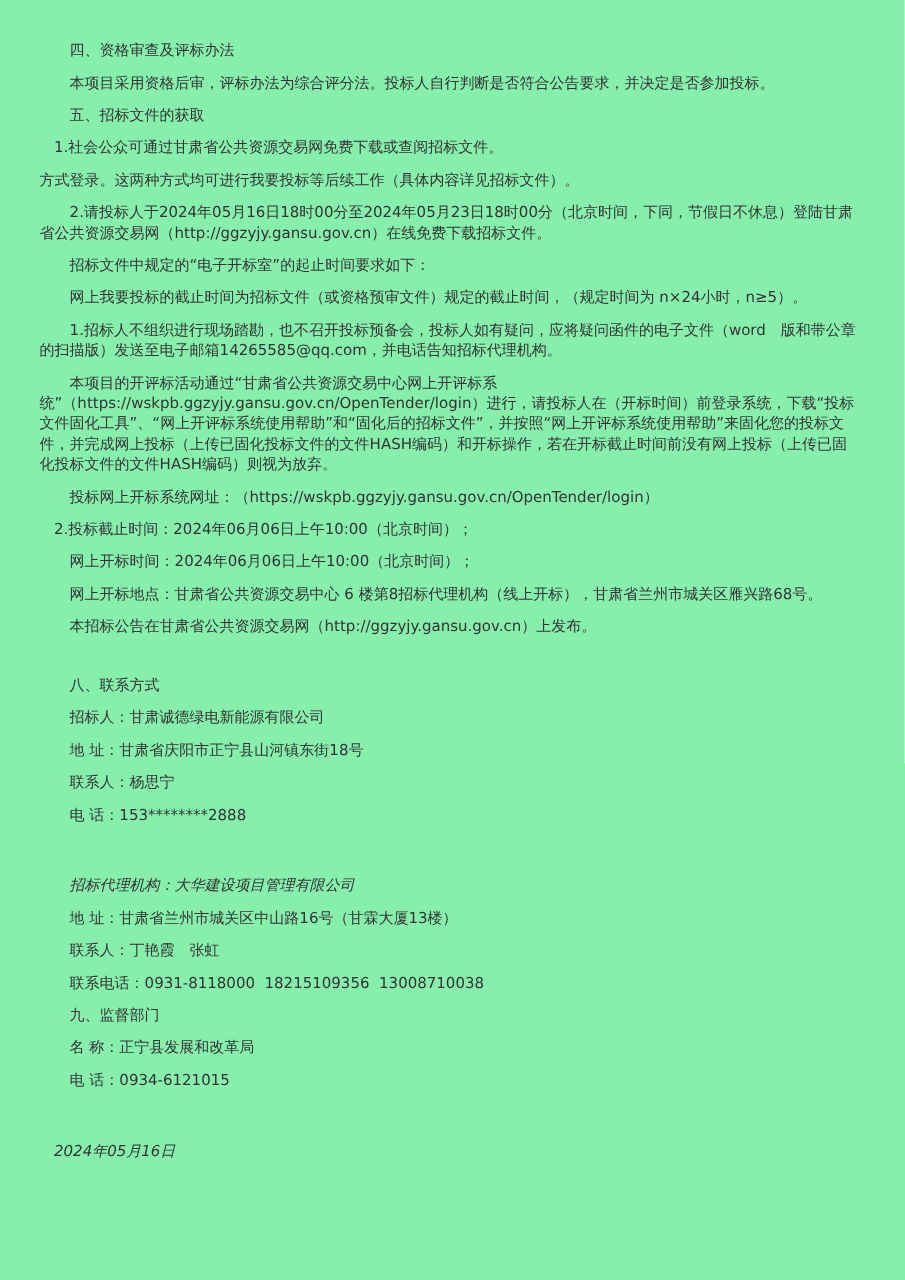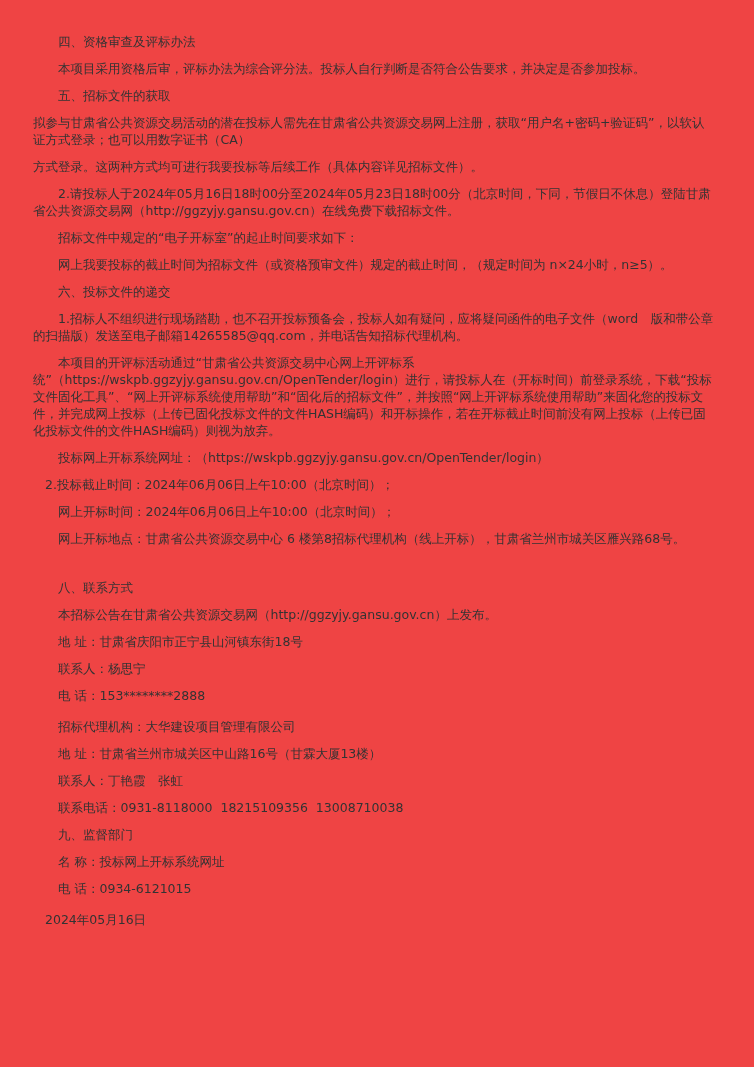--- a/index.html
+++ b/index.html
@@ -1,69 +1,69 @@
 <!DOCTYPE html>
 <html><head>
 <meta charset="utf-8">
 <style>
   html, body { margin: 0; padding: 0; background: #ffffff; }
   .page {
     position: relative;
     width: 754px;
     height: 1067px;
     margin: 0 auto;
-    background: #ef4444;
+    background: #86efac;
     overflow: hidden;
     box-sizing: border-box;
     padding: 33px 38px 0 33px;
     font-family: "DejaVu Sans", "Liberation Sans", sans-serif;
     font-size: 12.5px;
     color: #333333;
   }
   .para {
     margin: 0 0 10px 0;
     line-height: 17px;
     white-space: pre-wrap;
     word-break: normal;
   }
   .indent-0 { text-indent: 0; }
   .indent-1 { text-indent: 12px; }
   .indent-2 { text-indent: 25px; }
-  .gap-md { margin-top: 14px; }
+  .gap-md { margin-top: 42px; font-style: italic; }
   .gap-lg { margin-top: 32px; }
   .u { }
 </style>
 </head>
 <body>
 
 <div class="page">
   <div>
       <p class="para indent-2"><span>四、资格审查及评标办法</span></p>
       <p class="para indent-2"><span>本项目采用资格后审，评标办法为综合评分法。投标人自行判断是否符合公告要求，并决定是否参加投标。</span></p>
       <p class="para indent-2"><span>五、招标文件的获取</span></p>
-      <p class="para indent-0"><span>拟参与甘肃省公共资源交易活动的潜在投标人需先在甘肃省公共资源交易网上注册，获取“用户名+密码+验证码”，以软认证方式登录；也可以用数字证书（CA）</span></p>
+      <p class="para indent-1"><span>1.社会公众可通过甘肃省公共资源交易网免费下载或查阅招标文件。</span></p>
       <p class="para indent-0"><span>方式登录。这两种方式均可进行我要投标等后续工作（具体内容详见招标文件）。</span></p>
       <p class="para indent-2"><span>2.请投标人于2024年05月16日18时00分至2024年05月23日18时00分（北京时间，下同，节假日不休息）登陆甘肃省公共资源交易网（http://ggzyjy.gansu.gov.cn）在线免费下载招标文件。</span></p>
       <p class="para indent-2"><span>招标文件中规定的“电子开标室”的起止时间要求如下：</span></p>
       <p class="para indent-2"><span>网上我要投标的截止时间为招标文件（或资格预审文件）规定的截止时间，（规定时间为 n×24小时，n≥5）。</span></p>
-      <p class="para indent-2"><span>六、投标文件的递交</span></p>
       <p class="para indent-2"><span>1.招标人不组织进行现场踏勘，也不召开投标预备会，投标人如有疑问，应将疑问函件的电子文件（word　版和带公章的扫描版）发送至电子邮箱</span><span class="u">14265585@qq.com</span><span>，并电话告知招标代理机构。</span></p>
       <p class="para indent-2"><span>本项目的开评标活动通过“甘肃省公共资源交易中心网上开评标系
 统”（https://wskpb.ggzyjy.gansu.gov.cn/OpenTender/login）进行，请投标人在（开标时间）前登录系统，下载“投标文件固化工具”、“网上开评标系统使用帮助”和“固化后的招标文件”，并按照“网上开评标系统使用帮助”来固化您的投标文件，并完成网上投标（上传已固化投标文件的文件HASH编码）和开标操作，若在开标截止时间前没有网上投标（上传已固化投标文件的文件HASH编码）则视为放弃。</span></p>
       <p class="para indent-2"><span>投标网上开标系统网址：（https://wskpb.ggzyjy.gansu.gov.cn/OpenTender/login）</span></p>
       <p class="para indent-1"><span>2.投标截止时间：</span><span class="u">2024</span><span>年</span><span class="u">06</span><span>月</span><span class="u">06</span><span>日上午10:00（北京时间）；</span></p>
       <p class="para indent-2"><span>网上开标时间：</span><span class="u">2024</span><span>年</span><span class="u">06</span><span>月</span><span class="u">06</span><span>日上午10:00（北京时间）；</span></p>
       <p class="para indent-2"><span>网上开标地点：甘肃省公共资源交易中心</span><span class="u"> 6 </span><span>楼第</span><span class="u">8</span><span>招标代理机构（线上开标），甘肃省兰州市城关区雁兴路68号。</span></p>
+      <p class="para indent-2"><span>本招标公告在甘肃省公共资源交易网（http://ggzyjy.gansu.gov.cn）上发布。</span></p>
       <p class="para indent-2 gap-lg"><span>八、联系方式</span></p>
-      <p class="para indent-2"><span>本招标公告在甘肃省公共资源交易网（http://ggzyjy.gansu.gov.cn）上发布。</span></p>
+      <p class="para indent-2"><span>招标人：甘肃诚德绿电新能源有限公司</span></p>
       <p class="para indent-2"><span>地 址：甘肃省庆阳市正宁县山河镇东街18号</span></p>
       <p class="para indent-2"><span>联系人：杨思宁</span></p>
       <p class="para indent-2"><span>电 话：153********2888</span></p>
       <p class="para indent-2 gap-md"><span>招标代理机构：大华建设项目管理有限公司</span></p>
       <p class="para indent-2"><span>地 址：甘肃省兰州市城关区中山路16号（甘霖大厦13楼）</span></p>
       <p class="para indent-2"><span>联系人：丁艳霞　张虹</span></p>
       <p class="para indent-2"><span>联系电话：0931-8118000  18215109356  13008710038</span></p>
       <p class="para indent-2"><span>九、监督部门</span></p>
-      <p class="para indent-2"><span>名 称：投标网上开标系统网址</span></p>
+      <p class="para indent-2"><span>名 称：正宁县发展和改革局</span></p>
       <p class="para indent-2"><span>电 话：0934-6121015</span></p>
       <p class="para indent-1 gap-md"><span>2024年05月16日</span></p>
     </div>
 </div>
 
 </body></html>

